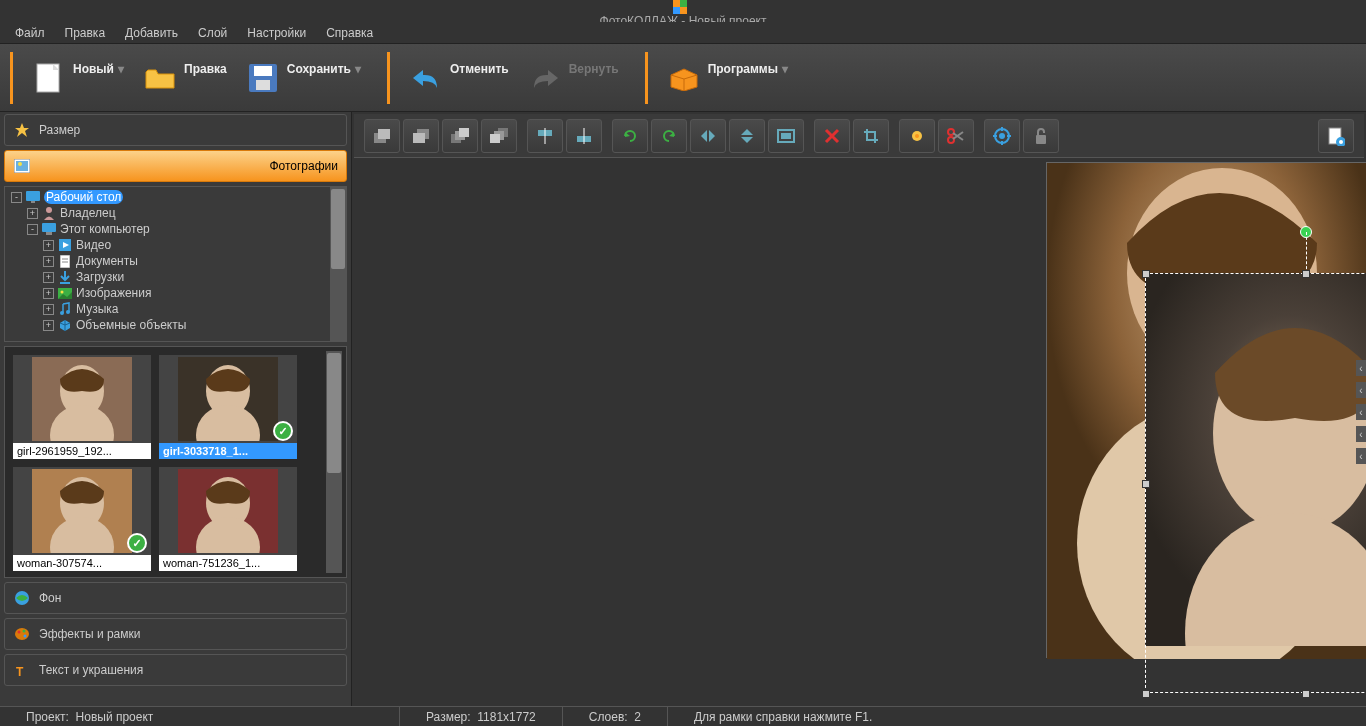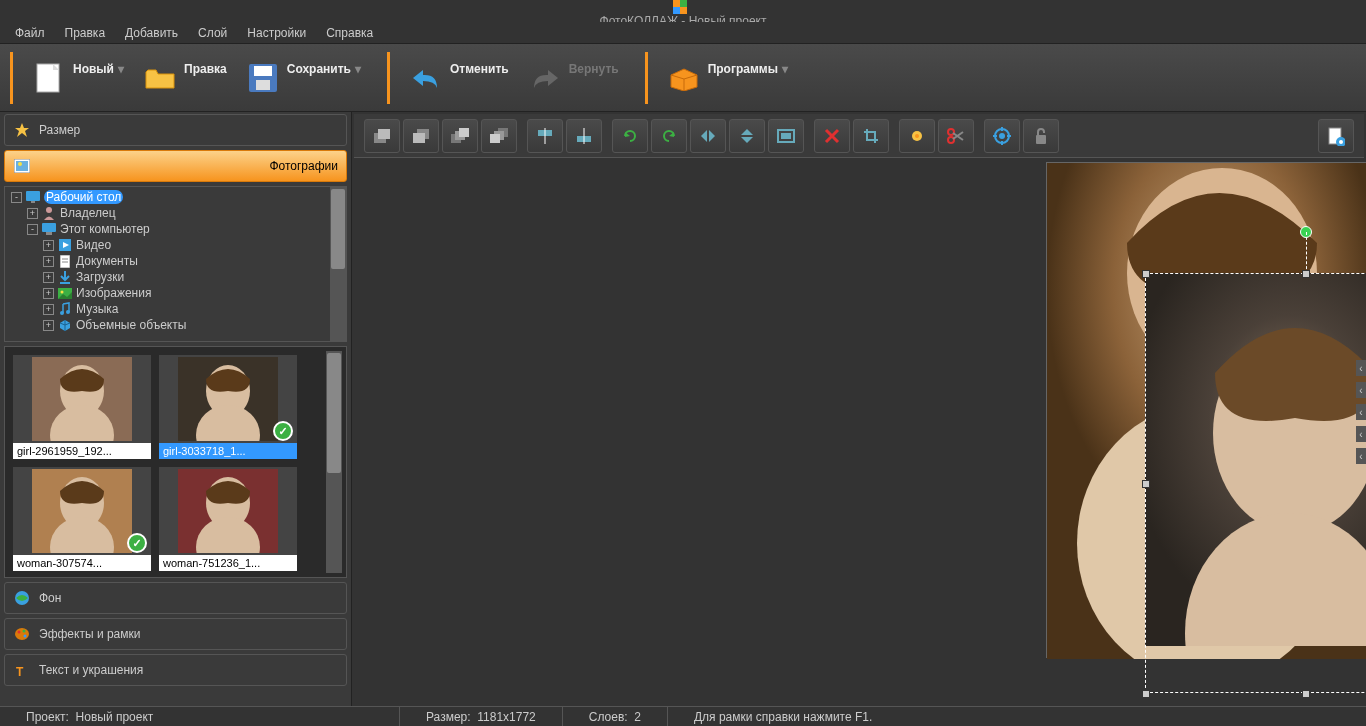--- a/index.html
+++ b/index.html
@@ -40,21 +40,21 @@
 .tree-node .node-icon { width: 16px; height: 16px; margin-right: 3px; display:flex;align-items:center;justify-content:center; }
 .tree-node.selected .node-label { background: #3399ff; color: #fff; padding:0 2px;border-radius:7px; }
 .tree-scroll { width: 16px; background: #555; position: relative; }
 .tree-scroll .thumb { position: absolute; width: 14px; left: 1px; background: #888; border-radius: 2px; }
 
 
 .thumb-panel { margin: 2px 4px; background: #2a2a2a; border: 1px solid #555; height: 232px; display: flex; padding: 4px; }
 .thumb-grid { flex: 1; display: flex; flex-wrap: wrap; gap: 8px; align-content: flex-start; padding: 4px; }
 .thumb { width: 138px; background: #fff; cursor: pointer; }
 .thumb.selected { background: #3399ff; }
-.thumb.selected .thumb-label { background: #3399ff; color: #fff; font-weight: normal; }
+.thumb.selected .thumb-label { background: #3399ff; color: #fff; font-weight: bold; }
 .thumb-img { width: 100%; height: 88px; background: #444; display: flex; align-items: center; justify-content: center; position: relative; }
 .thumb-img.has-check::after { content: "✓"; position: absolute; bottom: 2px; right: 4px; width: 16px; height: 16px; background: #3cb043; border: 2px solid #fff; border-radius: 50%; color: #fff; font-size: 11px; font-weight: bold; display: flex; align-items: center; justify-content: center; }
 .thumb-label { background: #fff; color: #000; font-size: 11px; padding: 2px 4px; white-space: nowrap; overflow: hidden; text-overflow: ellipsis; }
 .thumb-scroll { width: 16px; background: #555; position: relative; margin-left: 4px; }
 
 
 .canvas-area { flex: 1; background: #333333; display: flex; flex-direction: column; }
 .canvas-toolbar { height: 44px; background: #3a3a3a; border-bottom: 1px solid #555; display: flex; align-items: center; padding: 0 10px; margin: 2px; }
 .ct-group { display: flex; gap: 3px; margin-right: 10px; }
 .ct-btn { width: 36px; height: 34px; background: linear-gradient(to bottom,#4a4a4a,#3a3a3a); border: 1px solid #555; border-radius: 3px; display: flex; align-items: center; justify-content: center; cursor: pointer; color: #bbb; }

